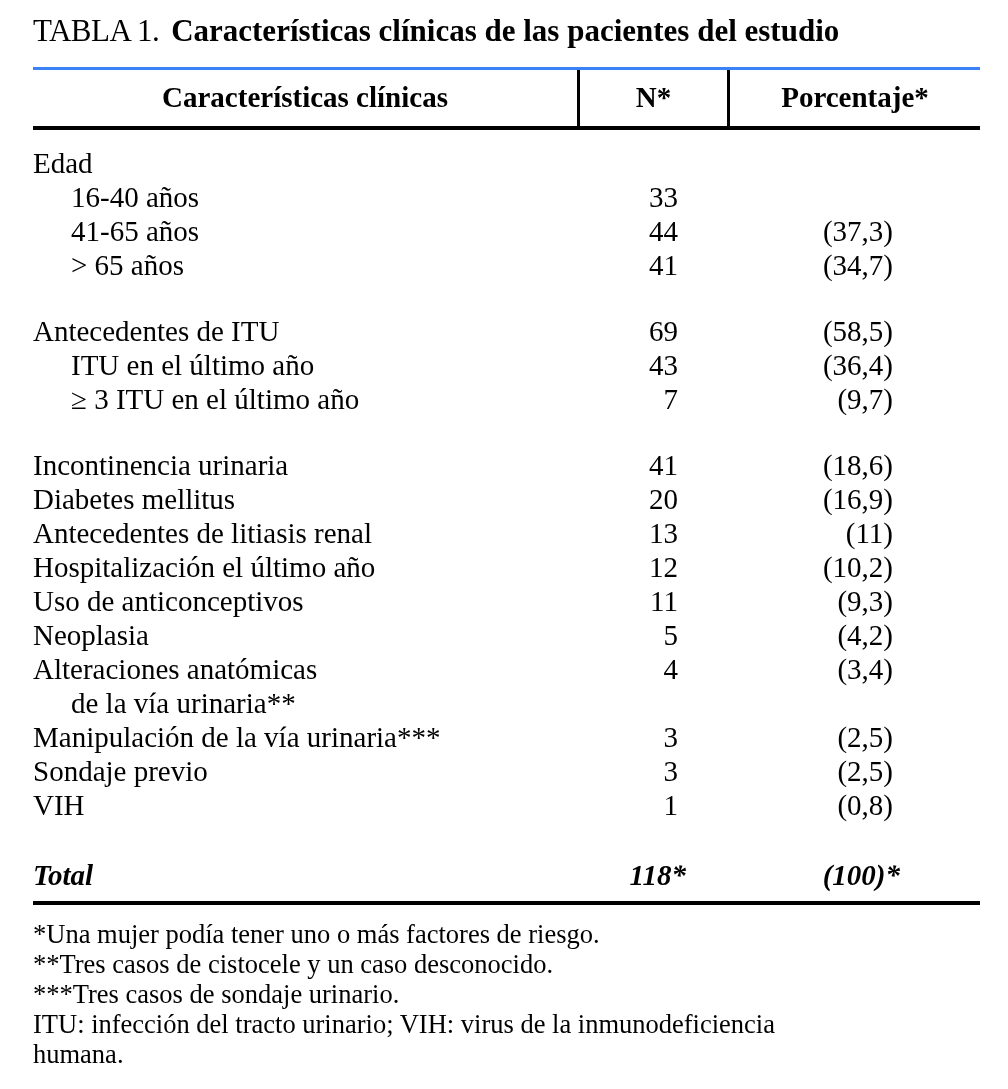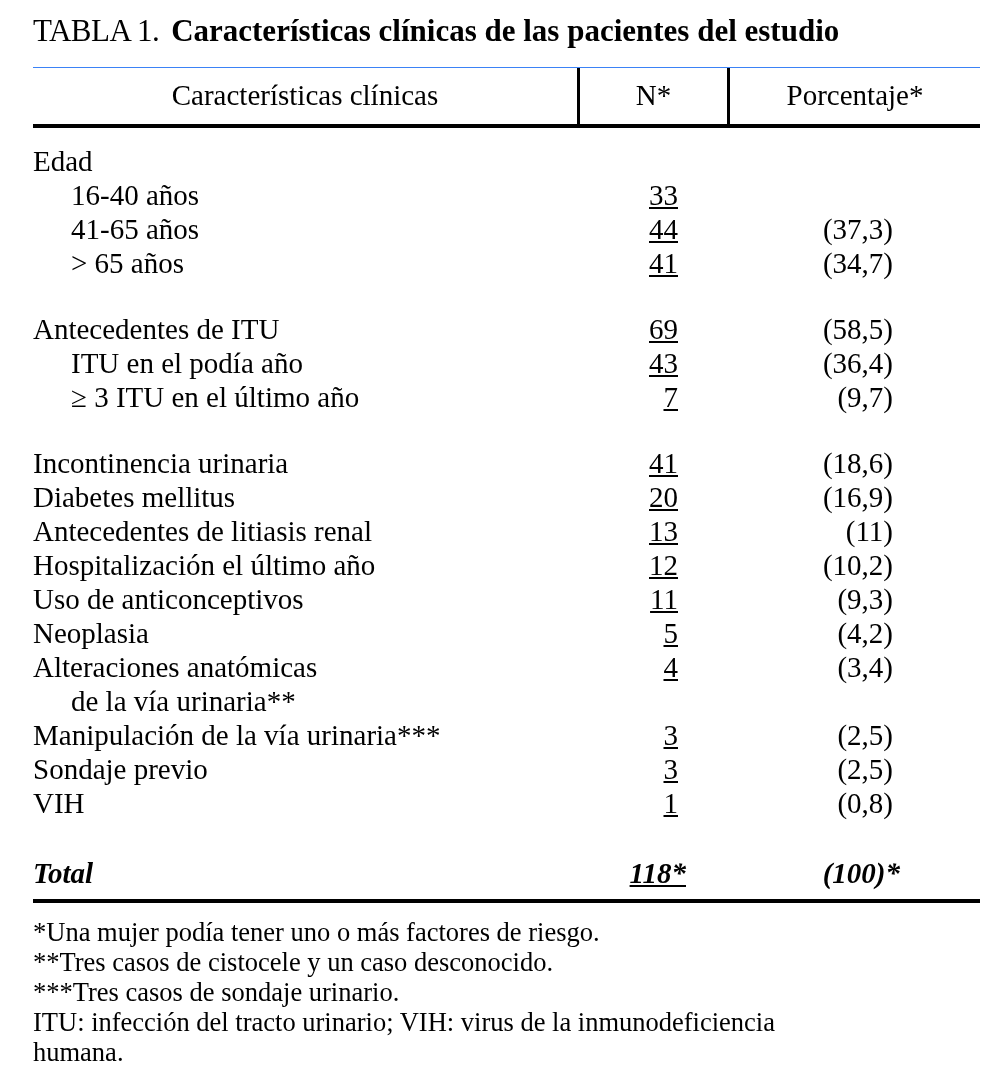--- a/index.html
+++ b/index.html
@@ -29,23 +29,23 @@
   .title .tnum {
     font-weight: normal;
     letter-spacing: -0.5px;
     margin-right: 12px;
   }
   .title .tcap {
     font-weight: bold;
   }
   .thead {
     display: flex;
-    border-top: 1px solid #3b82f6;
+    border-top: 3px solid #3b82f6;
     border-bottom: 4px solid #000;
-    font-weight: normal;
+    font-weight: bold;
     font-size: 29px;
   }
   .th {
     text-align: center;
     padding: 11px 0 12px 0;
     box-sizing: border-box;
   }
   .th.c1 { width: 547px; border-right: 3px solid #000; }
   .th.c2 { width: 150px; border-right: 3px solid #000; }
   .th.c3 { flex: 1; }
@@ -53,21 +53,21 @@
     padding-top: 16px;
     font-size: 29px;
   }
   .row {
     display: flex;
     line-height: 34px;
   }
   .cell { box-sizing: border-box; }
   .cell.label { width: 547px; white-space: nowrap; }
   .cell.label.indent { padding-left: 38px; }
-  .cell.n   { width: 150px; text-align: right; padding-right: 52px; text-decoration: underline; }
+  .cell.n   { width: 150px; text-align: right; padding-right: 52px; }
   .cell.pct { width: 250px; text-align: right; padding-right: 87px; }
   .spacer { height: 32px; }
   .total-row {
     display: flex;
     line-height: 34px;
     font-size: 29px;
     font-weight: bold;
     font-style: italic;
     margin-top: 36px;
   }
@@ -120,21 +120,21 @@
           <div class="cell n">41</div>
           <div class="cell pct">(34,7)</div>
         </div>
         <div class="spacer"></div>
         <div class="row">
           <div class="cell label">Antecedentes de ITU</div>
           <div class="cell n">69</div>
           <div class="cell pct">(58,5)</div>
         </div>
         <div class="row">
-          <div class="cell label indent">ITU en el podía año</div>
+          <div class="cell label indent">ITU en el último año</div>
           <div class="cell n">43</div>
           <div class="cell pct">(36,4)</div>
         </div>
         <div class="row">
           <div class="cell label indent">≥ 3 ITU en el último año</div>
           <div class="cell n">7</div>
           <div class="cell pct">(9,7)</div>
         </div>
         <div class="spacer"></div>
         <div class="row">

